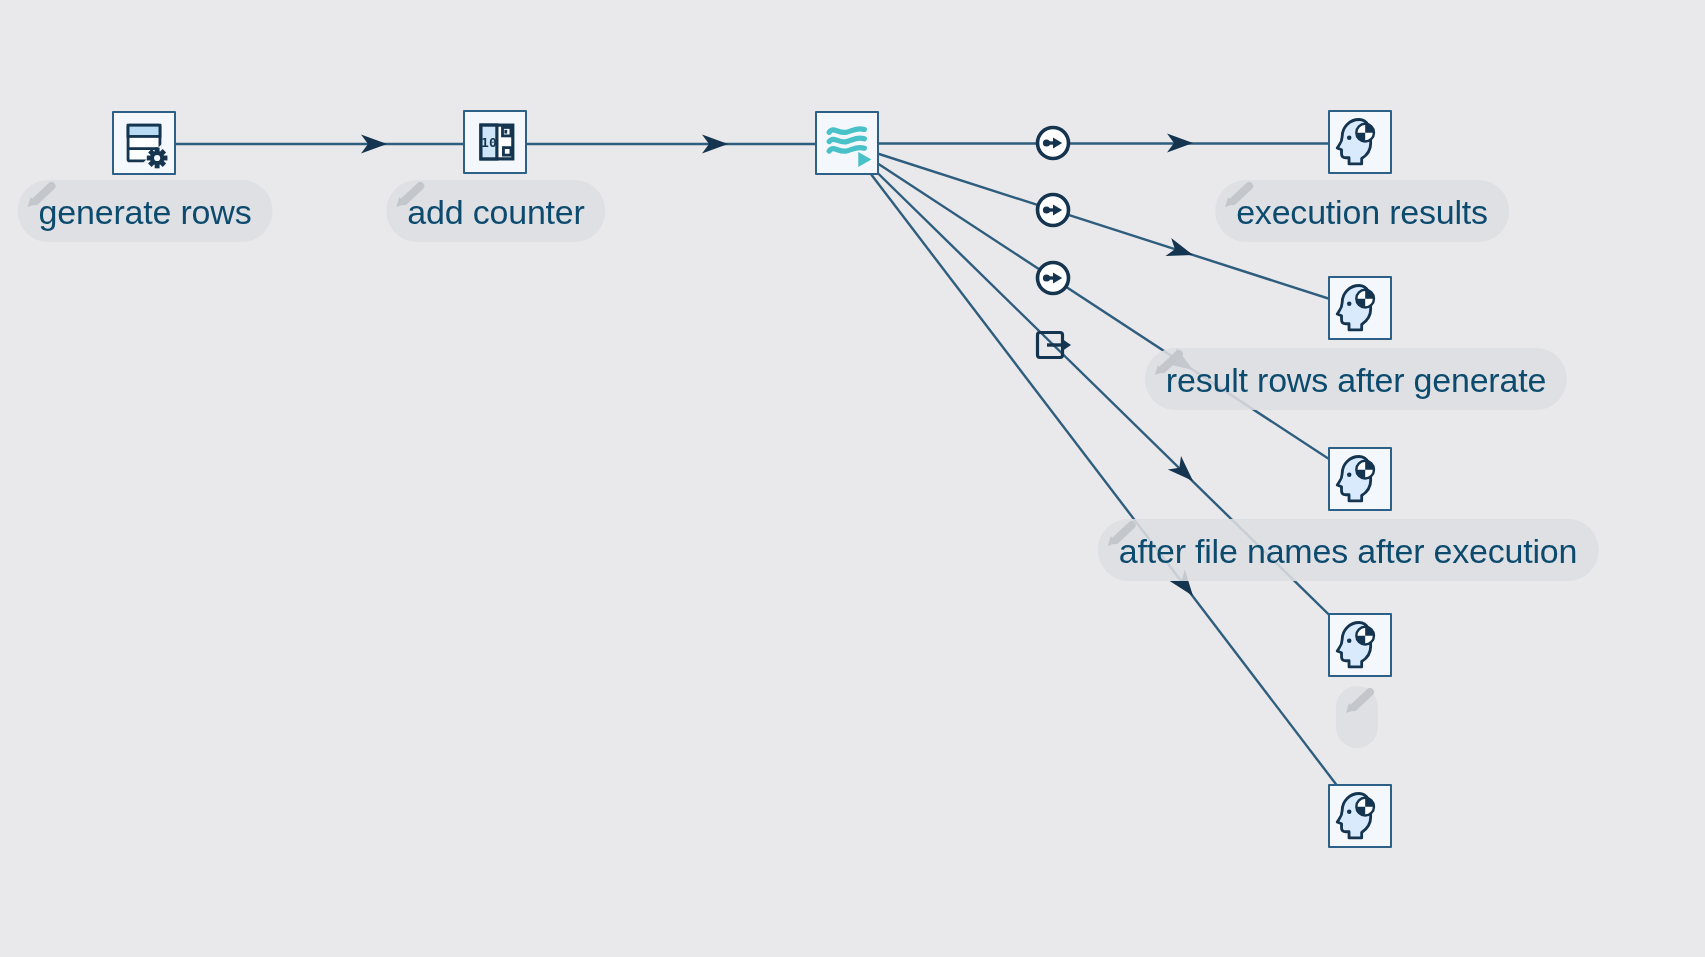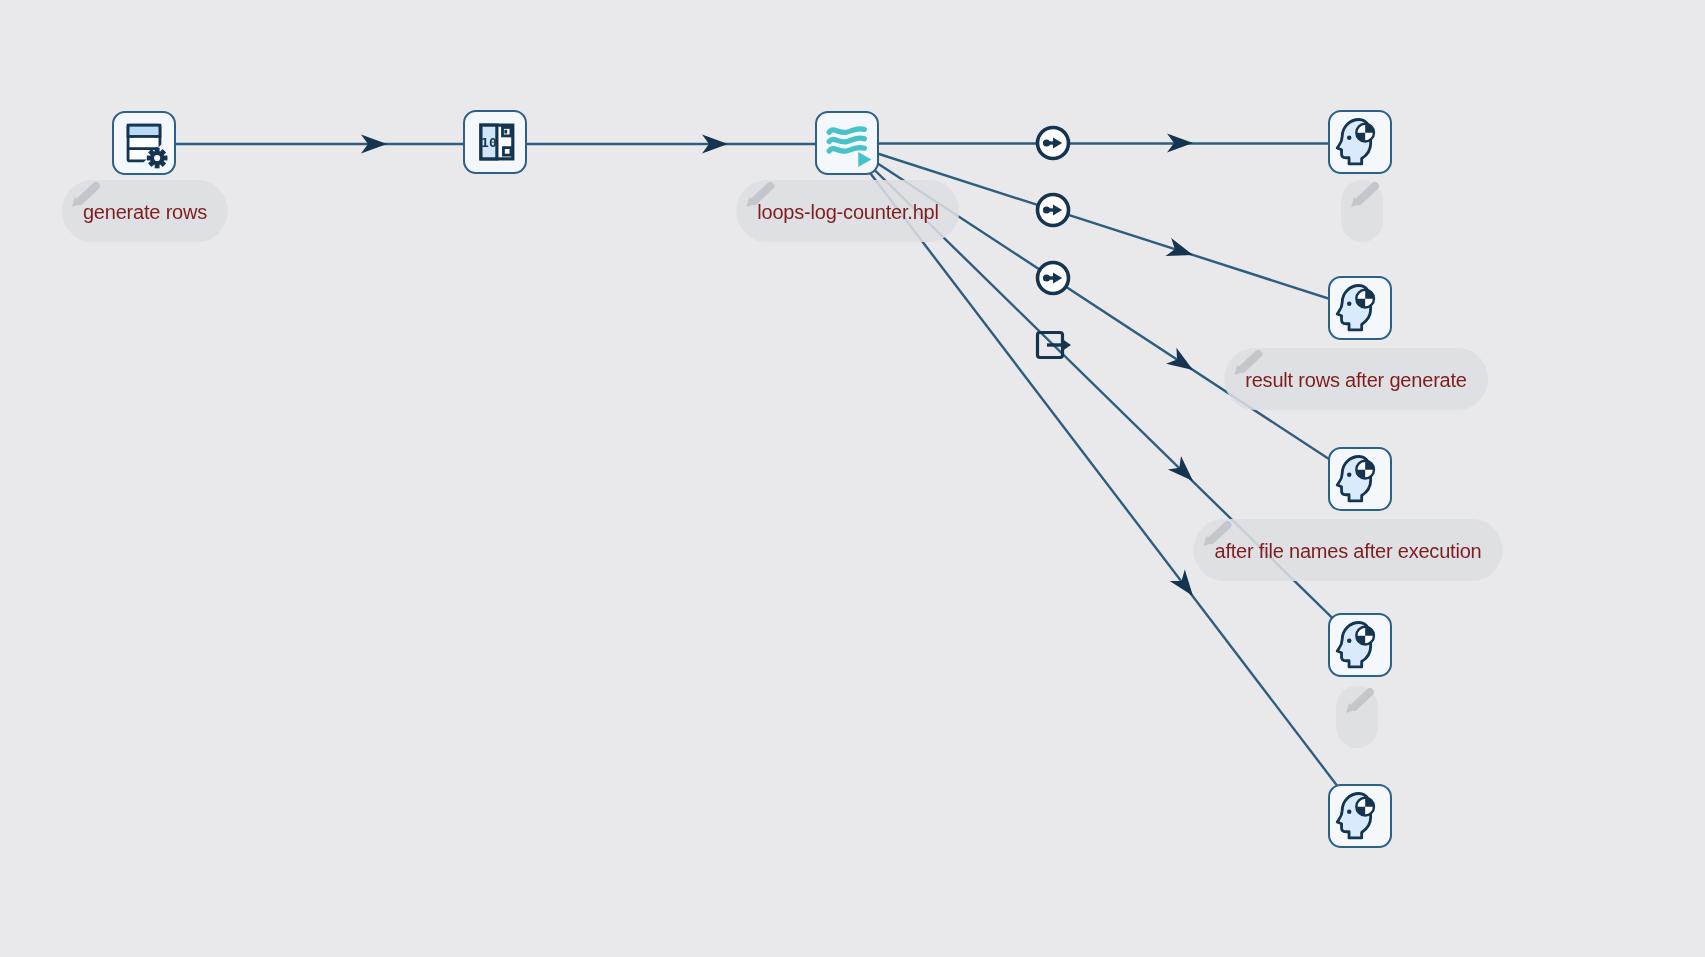--- a/index.html
+++ b/index.html
@@ -6,36 +6,36 @@
   body{
     width:1705px;height:957px;overflow:hidden;
     background:#e9e9eb;
     font-family:"Liberation Sans","DejaVu Sans",sans-serif;
   }
   #stage{position:relative;width:1705px;height:957px;background:#e9e9eb;}
   #edges{position:absolute;left:0;top:0;z-index:1;}
   .node{
     position:absolute;z-index:2;
     width:60px;height:60px;
-    border:2.5px solid #2d6086;border-radius:13px;
+    border:2.5px solid #2d6086;border-radius:1px;
     background:#f4f8fc;box-sizing:content-box;
   }
   .node svg{display:block;width:60px;height:60px;}
   .pill{
     position:absolute;z-index:3;
     height:62px;border-radius:31px;
     background:rgba(221,222,226,0.88);
     padding:0 21px;
     transform:translateX(-50%);
     white-space:nowrap;
   }
   .pill .lbl{
     display:inline-block;
-    font-size:20px;line-height:64px;
-    color:#7f1d1d;letter-spacing:-0.2px;
+    font-size:34px;line-height:64px;
+    color:#0c4a6e;letter-spacing:-0.2px;
   }
   .pencil{position:absolute;left:7px;top:1px;pointer-events:none;}
 </style>
 </head>
 <body>
 
 <div id="stage">
 
   <svg id="edges" width="1705" height="957">
     <g stroke="#2e5d7e" stroke-width="2.4">
@@ -173,34 +173,35 @@
   </div>
 
   <div class="pill" style="left:145px;top:180px">
     <svg class="pencil" width="34" height="28" viewBox="0 0 34 28">
         <line x1="11" y1="20" x2="27" y2="5" stroke="#c3c7cc" stroke-width="8" stroke-linecap="round"></line>
         <polygon points="3,26 12,23 6,16" fill="#c3c7cc"></polygon>
       </svg>
     <span class="lbl">generate rows</span>
   </div>
 
-
-  <div class="pill" style="left:848px;top:180px">
-    <svg class="pencil" width="34" height="28" viewBox="0 0 34 28">
-        <line x1="11" y1="20" x2="27" y2="5" stroke="#c3c7cc" stroke-width="8" stroke-linecap="round"></line>
-        <polygon points="3,26 12,23 6,16" fill="#c3c7cc"></polygon>
-      </svg>
-    <span class="lbl">loops-log-counter.hpl</span>
-  </div>
+  <div class="pill" style="left:496px;top:180px">
+    <svg class="pencil" width="34" height="28" viewBox="0 0 34 28">
+        <line x1="11" y1="20" x2="27" y2="5" stroke="#c3c7cc" stroke-width="8" stroke-linecap="round"></line>
+        <polygon points="3,26 12,23 6,16" fill="#c3c7cc"></polygon>
+      </svg>
+    <span class="lbl">add counter</span>
+  </div>
+
 
   <div class="pill" style="left:1362px;top:180px">
     <svg class="pencil" width="34" height="28" viewBox="0 0 34 28">
         <line x1="11" y1="20" x2="27" y2="5" stroke="#c3c7cc" stroke-width="8" stroke-linecap="round"></line>
         <polygon points="3,26 12,23 6,16" fill="#c3c7cc"></polygon>
       </svg>
+    <span class="lbl">execution results</span>
   </div>
 
   <div class="pill" style="left:1356px;top:348px">
     <svg class="pencil" width="34" height="28" viewBox="0 0 34 28">
         <line x1="11" y1="20" x2="27" y2="5" stroke="#c3c7cc" stroke-width="8" stroke-linecap="round"></line>
         <polygon points="3,26 12,23 6,16" fill="#c3c7cc"></polygon>
       </svg>
     <span class="lbl">result rows after generate</span>
   </div>
 

